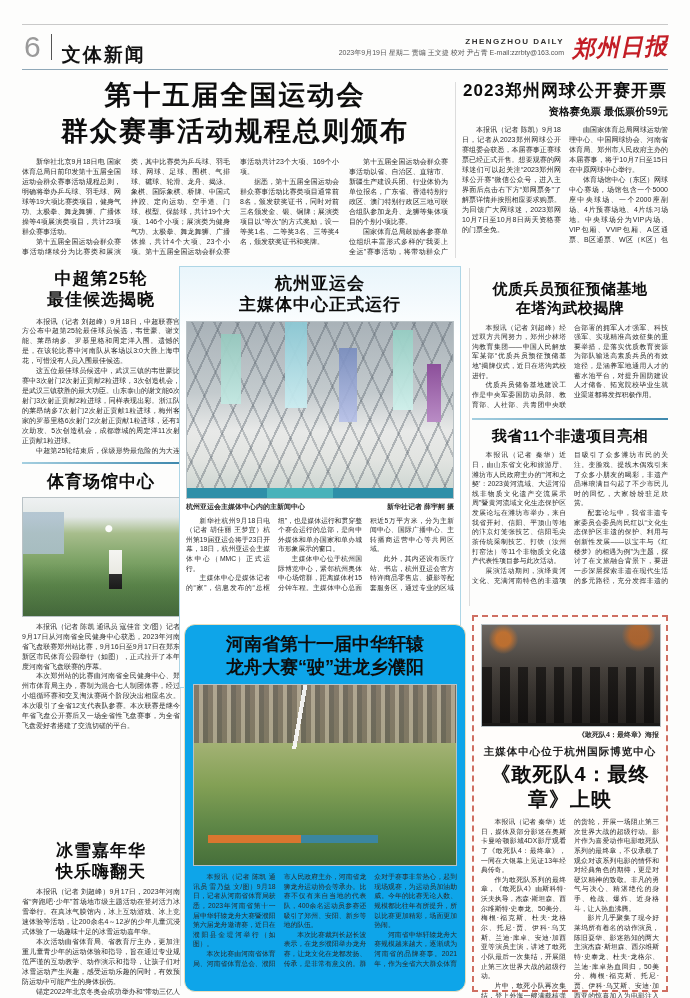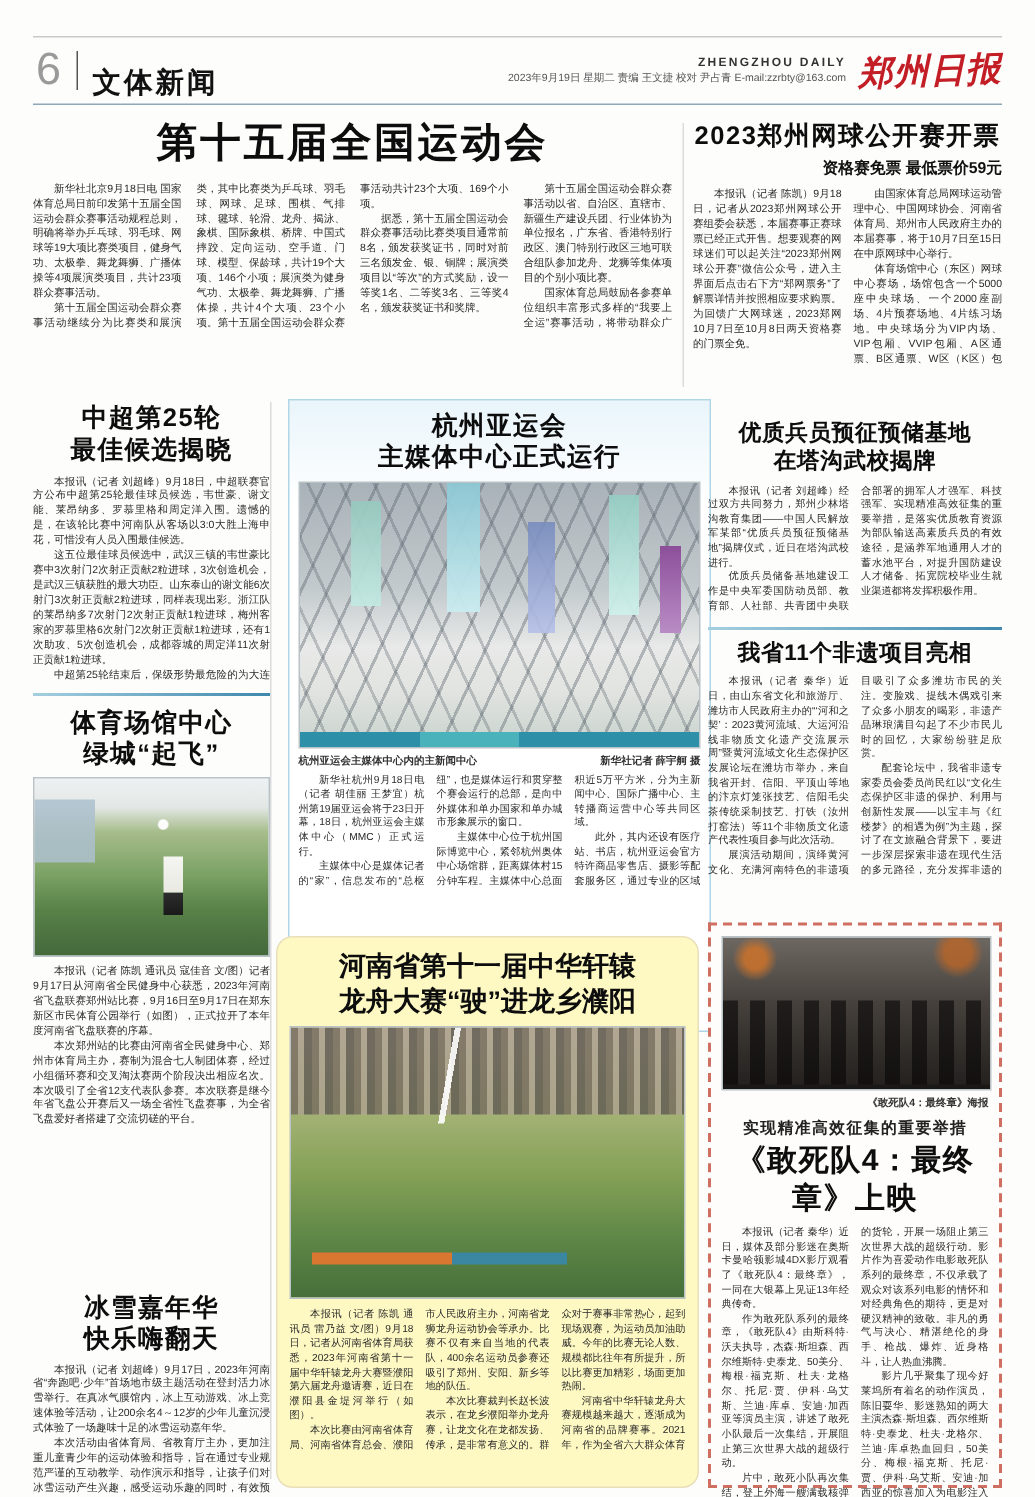--- a/index.html
+++ b/index.html
@@ -30,21 +30,21 @@
   .body-txt p{margin:0;text-indent:2em;}
   .cols-2{column-count:2;column-gap:8px;}
   .cols-3{column-count:3;column-gap:8px;}
   .cols-4{column-count:4;column-gap:10px;}
   .caption{font-size:7px;color:#333;display:flex;justify-content:space-between;font-weight:bold;}
   .caption-r{font-size:7px;color:#333;text-align:right;font-weight:bold;}
   .blue-rule{height:2px;background:linear-gradient(90deg,#a5cfe0,#3e88ad);margin:7px 0;}
   .vrule{position:absolute;width:1px;background:#dcdcdc;}
   
   .asiad-box{border:1px solid #aed6e6;background:linear-gradient(180deg,#e9f5fb,#ffffff 70px);box-sizing:border-box;padding:6px;}
-  .dragon-box{border:1px solid #eadfbb;background:#fef9c3;border-radius:11px;box-sizing:border-box;padding:8px;}
+  .dragon-box{border:1px solid #eadfbb;background:#0ea5e9;border-radius:11px;box-sizing:border-box;padding:8px;}
   .movie-box{border:2px dashed #cf6f62;background:#fffdfb;box-sizing:border-box;padding:7px;}
   
   .photo{box-sizing:border-box;border:1px solid #b9c2c6;}
   .photo-mmc{width:268px;height:178px;
     background:
       linear-gradient(90deg,#2e8fa8 0 30%,#49b2ba 30% 55%,#2e8fa8 55% 100%) left bottom / 100% 10px no-repeat,
       linear-gradient(180deg,rgba(150,200,190,.95),rgba(195,232,226,.95)) 34px 12px / 20px 70px no-repeat,
       linear-gradient(180deg,rgba(140,200,212,.95),rgba(202,236,240,.95)) 98px 0 / 22px 86px no-repeat,
       linear-gradient(180deg,rgba(120,140,190,.9),rgba(182,192,232,.9)) 152px 26px / 18px 74px no-repeat,
       linear-gradient(180deg,rgba(150,205,195,.95),rgba(207,240,235,.95)) 206px 8px / 20px 80px no-repeat,
@@ -88,20 +88,21 @@
     <div id="logo">郑州日报</div>
   </div>
 </div>
 
 <div class="vrule abs" style="left:455px;top:82px;height:176px;"></div>
 <div class="vrule abs" style="left:180px;top:268px;height:718px;"></div>
 <div class="vrule abs" style="left:469px;top:268px;height:338px;"></div>
 
 <div class="abs" style="left:22px;top:78px;width:426px;">
   <div class="hl hl-xl">第十五届全国运动会</div>
+  <div class="hl hl-xl">群众赛事活动规程总则颁布</div>
   <div class="body-txt cols-4" style="margin-top:8px;height:104px;">
       <p>新华社北京9月18日电 国家体育总局日前印发第十五届全国运动会群众赛事活动规程总则，明确将举办乒乓球、羽毛球、网球等19大项比赛类项目，健身气功、太极拳、舞龙舞狮、广播体操等4项展演类项目，共计23项群众赛事活动。</p>
       <p>第十五届全国运动会群众赛事活动继续分为比赛类和展演类，其中比赛类为乒乓球、羽毛球、网球、足球、围棋、气排球、毽球、轮滑、龙舟、揭泳、象棋、国际象棋、桥牌、中国式摔跤、定向运动、空手道、门球、模型、保龄球，共计19个大项、146个小项；展演类为健身气功、太极拳、舞龙舞狮、广播体操，共计4个大项、23个小项。第十五届全国运动会群众赛事活动共计23个大项、169个小项。</p>
       <p>据悉，第十五届全国运动会群众赛事活动比赛类项目通常前8名，颁发获奖证书，同时对前三名颁发金、银、铜牌；展演类项目以“等次”的方式奖励，设一等奖1名、二等奖3名、三等奖4名，颁发获奖证书和奖牌。</p>
       <p>第十五届全国运动会群众赛事活动以省、自治区、直辖市、新疆生产建设兵团、行业体协为单位报名，广东省、香港特别行政区、澳门特别行政区三地可联合组队参加龙舟、龙狮等集体项目的个别小项比赛。</p>
       <p>国家体育总局鼓励各参赛单位组织丰富形式多样的“我要上全运”赛事活动，将带动群众广泛参与全运盛会，享受全民健身的良好平台。</p>
     </div>
 </div>
 
 <div class="abs" style="left:462px;top:80px;width:206px;">
@@ -119,37 +120,36 @@
   <div class="hl hl-md">最佳候选揭晓</div>
   <div class="body-txt" style="margin-top:6px;height:138px;">
       <p>本报讯（记者 刘超峰）9月18日，中超联赛官方公布中超第25轮最佳球员候选，韦世豪、谢文能、莱昂纳多、罗慕里格和周定洋入围。遗憾的是，在该轮比赛中河南队从客场以3:0大胜上海申花，可惜没有人员入围最佳候选。</p>
       <p>这五位最佳球员候选中，武汉三镇的韦世豪比赛中3次射门2次射正贡献2粒进球，3次创造机会，是武汉三镇获胜的最大功臣。山东泰山的谢文能6次射门3次射正贡献2粒进球，同样表现出彩。浙江队的莱昂纳多7次射门2次射正贡献1粒进球，梅州客家的罗慕里格6次射门2次射正贡献1粒进球，还有1次助攻、5次创造机会，成都蓉城的周定洋11次射正贡献1粒进球。</p>
       <p>中超第25轮结束后，保级形势最危险的为大连人队，该队本轮客场1:5负于梅州客家后，在本赛季第二次遭遇五连败。联赛积分榜，以12分分差积分领跑。与榜尾各队相依遭遇酣畅淋漓或战绩相对比，争冠球队本轮表现都豪取3分：上海海港主场2:0轻取长春亚泰，山东泰山3:1逆转青岛海牛，上海海港依然以9分优势领跑积分榜。</p>
     </div>
 
   <div class="blue-rule"></div>
 
   <div class="hl hl-md">体育场馆中心</div>
-  <div class="hl hl-md">绿城“起飞”</div>
   <div class="photo photo-frisbee" style="margin:5px 0;"></div>
   <div class="body-txt" style="height:198px;">
       <p>本报讯（记者 陈凯 通讯员 寇佳音 文/图）记者9月17日从河南省全民健身中心获悉，2023年河南省飞盘联赛郑州站比赛，9月16日至9月17日在郑东新区市民体育公园举行（如图），正式拉开了本年度河南省飞盘联赛的序幕。</p>
       <p>本次郑州站的比赛由河南省全民健身中心、郑州市体育局主办，赛制为混合七人制团体赛，经过小组循环赛和交叉淘汰赛两个阶段决出相应名次。本次吸引了全省12支代表队参赛。本次联赛是继今年省飞盘公开赛后又一场全省性飞盘赛事，为全省飞盘爱好者搭建了交流切磋的平台。</p>
     </div>
 
   <div class="hl hl-md" style="margin-top:20px;">冰雪嘉年华</div>
   <div class="hl hl-md">快乐嗨翻天</div>
   <div class="body-txt" style="margin-top:5px;height:112px;">
       <p>本报讯（记者 刘超峰）9月17日，2023年河南省“奔跑吧·少年”首场地市级主题活动在登封活力冰雪举行。在真冰气膜馆内，冰上互动游戏、冰上竞速体验等活动，让200余名4～12岁的少年儿童沉浸式体验了一场趣味十足的冰雪运动嘉年华。</p>
       <p>本次活动由省体育局、省教育厅主办，更加注重儿童青少年的运动体验和指导，旨在通过专业规范严谨的互动教学、动作演示和指导，让孩子们对冰雪运动产生兴趣，感受运动乐趣的同时，有效预防运动中可能产生的身体损伤。</p>
       <p>锚定2022年北京冬奥会成功举办和“带动三亿人参与冰雪运动”的战略目标实现，河南冰雪运动的普及推广也进入新阶段，青少年冰雪知识、冰雪运动技能培训在全省各地市如火如荼开展起来。</p>
     </div>
 </div>
 
-<div class="abs asiad-box" style="left:192px;top:266px;width:282px;height:422px;">
+<div class="abs asiad-box" style="left:179px;top:266px;width:282px;height:422px;">
   <div class="hl hl-md">杭州亚运会</div>
   <div class="hl hl-md">主媒体中心正式运行</div>
   <div class="photo photo-mmc" style="margin-top:5px;"></div>
   <div class="caption" style="margin:3px 0 4px;">
     <span>杭州亚运会主媒体中心内的主新闻中心</span>
     <span>新华社记者 薛宇舸 摄</span>
   </div>
   <div class="body-txt cols-3" style="height:86px;font-size:6.8px;">
       <p>新华社杭州9月18日电（记者 胡佳丽 王梦宜）杭州第19届亚运会将于23日开幕，18日，杭州亚运会主媒体中心（MMC）正式运行。</p>
       <p>主媒体中心是媒体记者的“家”，信息发布的“总枢纽”，也是媒体运行和贯穿整个赛会运行的总部，是向中外媒体和单办国家和单办城市形象展示的窗口。</p>
@@ -184,21 +184,21 @@
   <div class="body-txt cols-2" style="margin-top:5px;height:138px;font-size:6.8px;">
       <p>本报讯（记者 秦华）近日，由山东省文化和旅游厅、潍坊市人民政府主办的“‘河和之契’：2023黄河流域、大运河沿线非物质文化遗产交流展示周”暨黄河流域文化生态保护区发展论坛在潍坊市举办，来自我省开封、信阳、平顶山等地的汴京灯笼张技艺、信阳毛尖茶传统采制技艺、打铁（汝州打窑法）等11个非物质文化遗产代表性项目参与此次活动。</p>
       <p>展演活动期间，演绎黄河文化、充满河南特色的非遗项目吸引了众多潍坊市民的关注。变脸戏、提线木偶戏引来了众多小朋友的喝彩，非遗产品琳琅满目勾起了不少市民儿时的回忆，大家纷纷驻足欣赏。</p>
       <p>配套论坛中，我省非遗专家委员会委员尚民红以“文化生态保护区非遗的保护、利用与创新性发展——以宝丰与《红楼梦》的相遇为例”为主题，探讨了在文旅融合背景下，要进一步深层探索非遗在现代生活的多元路径，充分发挥非遗的资源优势，整体提升文化生态保护区的非遗传承能力。</p>
     </div>
 </div>
 
 <div class="abs movie-box" style="left:472px;top:615px;width:196px;height:377px;">
   <div class="photo photo-poster"></div>
   <div class="caption-r" style="margin:3px 0 5px;">《敢死队4：最终章》海报</div>
-  <div class="kicker">实现精准高效征集的重要举措</div>
+  <div class="kicker">主媒体中心位于杭州国际博览中心</div>
   <div class="hl hl-movie" style="margin:3px 0 5px;">《敢死队4：最终章》上映</div>
   <div class="body-txt cols-2" style="height:186px;font-size:6.8px;">
       <p>本报讯（记者 秦华）近日，媒体及部分影迷在奥斯卡曼哈顿影城4DX影厅观看了《敢死队4：最终章》，一同在大银幕上见证13年经典传奇。</p>
       <p>作为敢死队系列的最终章，《敢死队4》由斯科特·沃夫执导，杰森·斯坦森、西尔维斯特·史泰龙、50美分、梅根·福克斯、杜夫·龙格尔、托尼·贾、伊科·乌艾斯、兰迪·库卓、安迪·加西亚等演员主演，讲述了敢死小队最后一次集结，开展阻止第三次世界大战的超级行动。</p>
       <p>片中，敢死小队再次集结，登上外海一艘满载核弹的货轮，开展一场阻止第三次世界大战的超级行动。影片作为喜爱动作电影敢死队系列的最终章，不仅承载了观众对该系列电影的情怀和对经典角色的期待，更是对硬汉精神的致敬。非凡的勇气与决心、精湛绝伦的身手、枪战、爆炸、近身格斗，让人热血沸腾。</p>
       <p>影片几乎聚集了现今好莱坞所有着名的动作演员，陈旧耍华、影迷熟知的两大主演杰森·斯坦森、西尔维斯特·史泰龙、杜夫·龙格尔、兰迪·库卓热血回归，50美分、梅根·福克斯、托尼·贾、伊科·乌艾斯、安迪·加西亚的惊喜加入为电影注入新鲜血液，敢死队最后一次集结，掀起热血狂潮，完成极具挑战性的任务，誓要成功携手呈现这场刺激惊险的超级行动。</p>
     </div>
 </div>
 
 </body></html>

